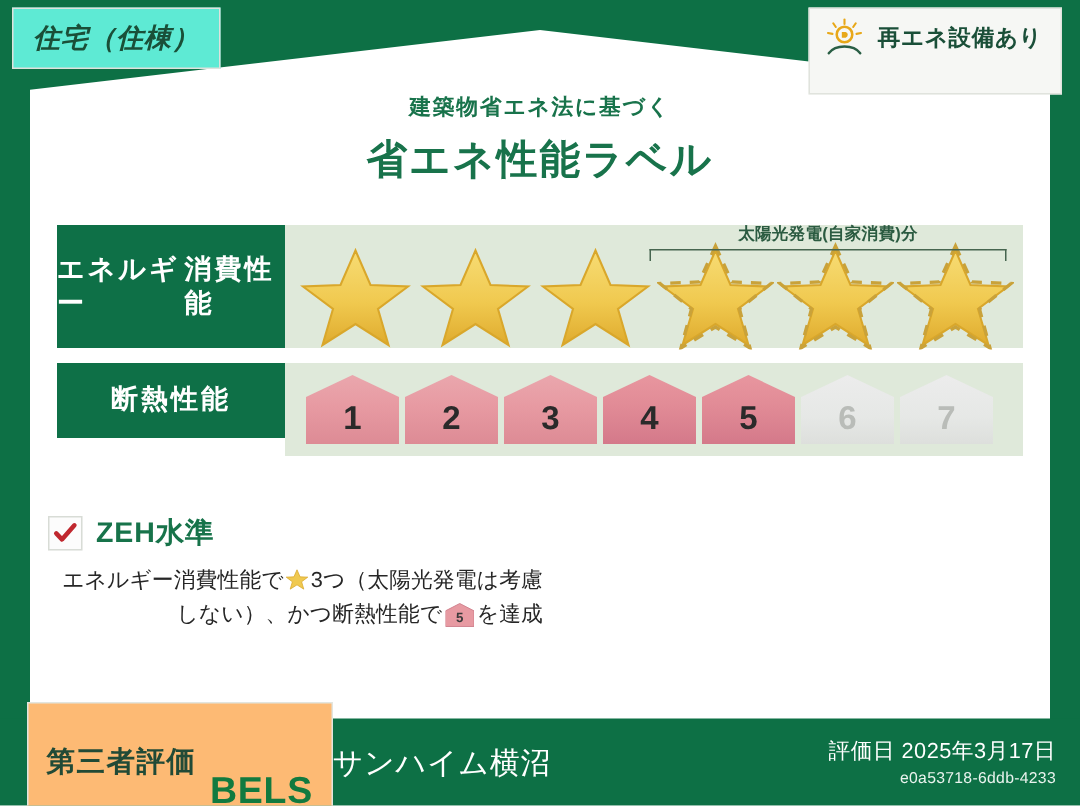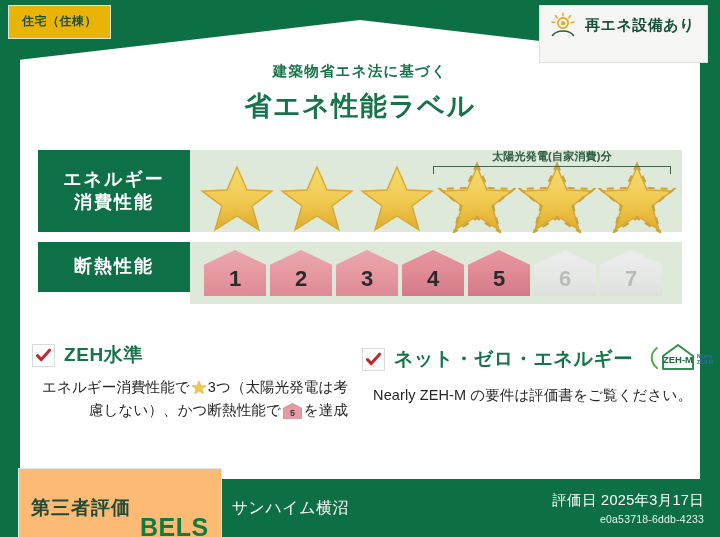--- a/index.html
+++ b/index.html
@@ -23,29 +23,30 @@
     left: 20px; top: 20px;
     width: 680px; height: 497px;
     background: #ffffff;
     clip-path: polygon(0% 8.0%, 50% 0%, 100% 8.0%, 100% 100%, 0% 100%);
   }
 
   
   .house-type-badge {
     position: absolute;
     left: 8px; top: 5px;
-    background: #eab308;
+    background: #5eead4;
     border: 1px solid #dfe2dd;
     padding: 7px 13px 8px 13px;
-    font-size: 12px;
+    font-size: 18px;
     font-weight: bold;
     color: #1a4f38;
     letter-spacing: 0.5px;
     z-index: 10;
     white-space: nowrap;
+    font-style: italic;
   }
 
   
   .renew-badge {
     position: absolute;
     right: 12px; top: 5px;
     background: #f6f7f4;
     border: 1px solid #e0e3dd;
     padding: 5px 12px 23px 8px;
     display: flex; align-items: center; gap: 7px;
@@ -79,21 +80,21 @@
   .rows {
     position: absolute;
     left: 38px; top: 150px;
     width: 644px;
   }
   .perf-row { display: flex; align-items: stretch; margin-bottom: 10px; }
   .perf-label {
     width: 152px; flex: 0 0 152px;
     background: #0e7047;
     color: #ffffff;
-    display: flex; flex-direction: column;
+    display: flex; flex-direction: row;
     align-items: center; justify-content: center;
     font-weight: bold; letter-spacing: 2px;
     line-height: 1.28;
   }
   .perf-label.energy { font-size: 18px; height: 82px; }
   .perf-label.insul  { font-size: 18px; height: 50px; }
   .perf-value {
     flex: 1;
     background: #dfe9da;
     position: relative;
@@ -202,22 +203,21 @@
     margin-left: 18px;
     background: #fdba74;
     border: 1px solid #e2e5df;
     padding: 5px 12px;
     display: flex; align-items: center; gap: 9px;
     white-space: nowrap;
   }
   .bels-label { font-size: 19px; font-weight: bold; color: #214a36; letter-spacing: 1px; }
   .bels-mark  { font-size: 25px; font-weight: bold; color: #127a3f; letter-spacing: 0.5px; margin-top: 39px; }
   .bldg-name {
-    margin-left: 10px;
-    font-size: 16px; color: #ffffff; letter-spacing: 0.5px;
+    font-size: 20px; color: #ffffff; letter-spacing: 0.5px;
     white-space: nowrap;
   }
   .footer-right {
     margin-left: auto; margin-right: 16px;
     text-align: right; color: #ffffff;
   }
   .eval-date { font-size: 14.5px; letter-spacing: 0.3px; padding-left: 28px; }
   .eval-id { font-size: 10.5px; margin-top: 3px; letter-spacing: 0.2px; color: #eaf3ee; }
 </style>
 </head>
@@ -341,40 +341,20 @@
       <div class="crit-body">
         <span>エネルギー消費性能で</span><svg class="inline-star" width="16" height="16" viewBox="0 0 78 72">
             <polygon points="39,6 49,29 74,30 54,45 61,69 39,55 17,69 24,45 4,30 29,29" fill="#f0c94f" stroke="#d9a72b" stroke-width="2.5"></polygon>
           </svg><span>3つ（太陽光発電は考慮しない）、かつ断熱性能で</span><svg class="inline-pent" width="19" height="16" viewBox="0 0 62 50">
             <polygon points="0,16 31,0 62,16 62,50 0,50" fill="#e79aa2" stroke="#cf7f8c" stroke-width="2"></polygon>
             <text x="31" y="41" text-anchor="middle" font-size="29" font-weight="bold" fill="#3a3a3a" font-family="Liberation Sans, sans-serif">5</text>
           </svg><span>を達成</span>
       </div>
     </div>
 
-    <div class="crit-col">
-      <div class="crit-head">
-        <span class="chk-box">
-          <svg class="chk-svg" viewBox="0 0 17 17">
-            <path d="M2.5 8.6 L6.3 12.6 L14.6 3.2" fill="none" stroke="#c0282f" stroke-width="3" stroke-linecap="round" stroke-linejoin="round"></path>
-          </svg>
-        </span>
-        <span class="crit-title">ネット・ゼロ・エネルギー</span>
-        <span class="zehm-logo">
-          <svg width="68" height="30" viewBox="0 0 68 30">
-            <path d="M10 6 C 3 11, 3 20, 10 26" fill="none" stroke="#5aa84a" stroke-width="2" stroke-linecap="round"></path>
-            <path d="M16 14 L31 3 L46 14 L46 27 L16 27 Z" fill="none" stroke="#2f8f4e" stroke-width="2" stroke-linejoin="round"></path>
-            <text x="31" y="21" text-anchor="middle" font-size="9.5" font-weight="bold" fill="#1d6b3c" font-family="Liberation Sans, sans-serif">ZEH-M</text>
-            <text x="50" y="16" font-size="5" font-weight="bold" fill="#2b6f9e" font-family="Liberation Sans, sans-serif">Nearly</text>
-            <text x="50" y="22" font-size="5" font-weight="bold" fill="#2b6f9e" font-family="Liberation Sans, sans-serif">ZEH-M</text>
-          </svg>
-        </span>
-      </div>
-      <div class="crit-body">Nearly ZEH-M の要件は評価書をご覧ください。</div>
-    </div>
   </div>
 
   <div class="footer">
     <div class="footer-left">
       <span class="bels-label">第三者評価</span>
       <span class="bels-mark">BELS</span>
     </div>
     <span class="bldg-name">サンハイム横沼</span>
     <div class="footer-right">
       <div class="eval-date">評価日 2025年3月17日</div>

